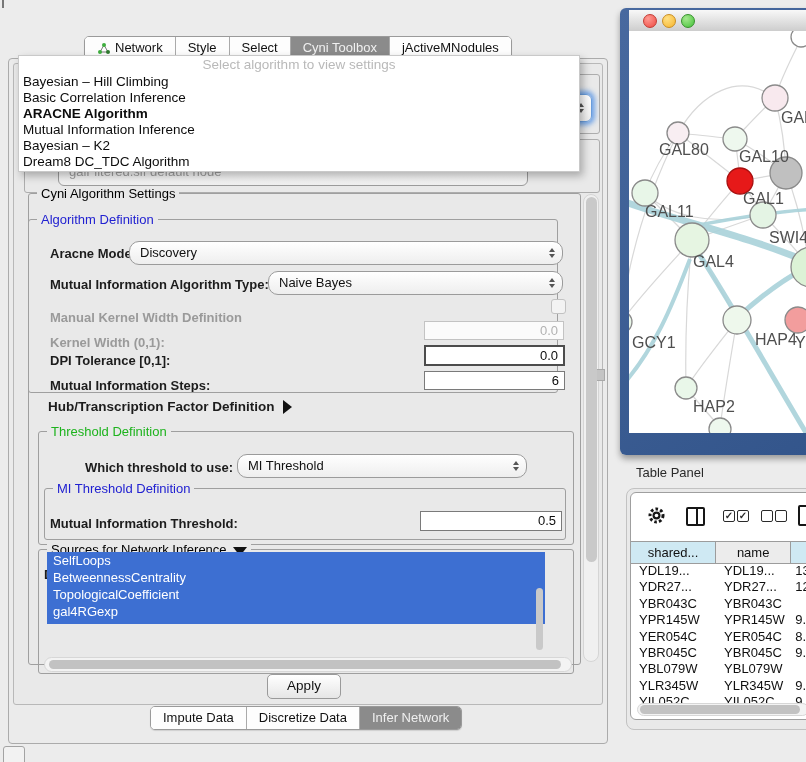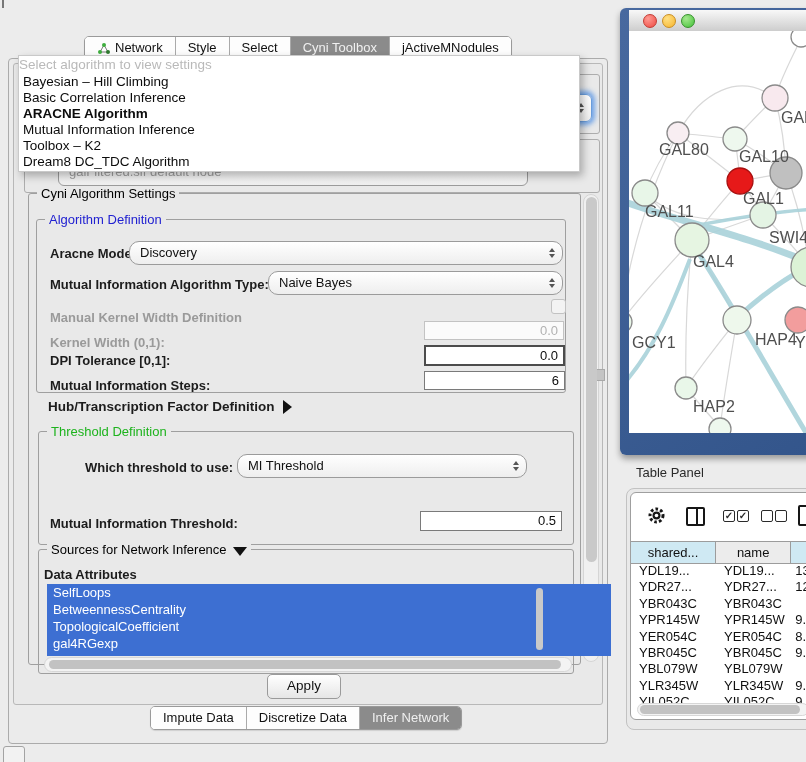--- a/index.html
+++ b/index.html
@@ -21,21 +21,21 @@
   
   .outer-pane{position:absolute;left:8px;top:58px;width:598px;height:684px;border:1px solid #ababab;border-radius:4px;background:#ebebeb;}
   .inner-pane{position:absolute;left:13px;top:63px;width:588px;height:640px;border:1px solid #b8b8b8;border-radius:3px;background:#e9e9e9;}
   
   .ghost-grp{position:absolute;border:1px solid #adadad;border-radius:3px;z-index:5;}
   .ghost-combo{position:absolute;background:linear-gradient(#fff,#efefef);border:1px solid #9b9b9b;border-radius:6px;z-index:6;box-sizing:border-box;}
   .focusring{box-shadow:0 0 5px 2.5px rgba(90,150,230,.85);border:1px solid #6a9ddc;}
   .ghost-text{font-size:13px;color:#9f9f9f;line-height:26px;padding-left:10px;}
   
   .popup{position:absolute;left:18px;top:55px;width:560px;height:115px;background:#fff;border:1px solid #c9c9c9;box-shadow:3px 4px 8px rgba(0,0,0,.28);z-index:40;}
-  .popup .prompt{display:block;text-align:left;color:#b9b9b9;font-size:13.5px;line-height:18px;}
+  .popup .prompt{display:block;text-align:center;color:#b9b9b9;font-size:13.5px;line-height:18px;}
   .popup .item{display:block;font-size:13.5px;line-height:16px;color:#0c0c0c;padding-left:4px;white-space:nowrap;}
   .popup .item.b{font-weight:bold;}
   
   .grp{position:absolute;border:1px solid #9f9f9f;border-radius:3px;z-index:10;}
   .glabel{position:absolute;top:-8px;left:8px;background:#e9e9e9;padding:0 4px;font-size:13px;line-height:15px;white-space:nowrap;}
   .glabel.blue{color:#2121d1;}
   .glabel.green{color:#1db31d;}
   
   .combo{position:absolute;background:linear-gradient(#ffffff,#eeeeee);border:1px solid #9b9b9b;border-radius:10px;font-size:13px;color:#111;box-sizing:border-box;z-index:12;}
   .combo .cval{position:absolute;left:10px;top:0;line-height:22px;}
@@ -43,21 +43,21 @@
   .spin i{display:block;width:0;height:0;border-left:3.5px solid transparent;border-right:3.5px solid transparent;}
   .spin .up{border-bottom:4px solid #555;}
   .spin .dn{border-top:4px solid #555;}
   .field{position:absolute;background:#fff;border:1px solid #7a7a7a;font-size:13px;color:#0c0c0c;text-align:right;padding:0 5px;box-sizing:border-box;z-index:12;}
   .field.strong{border:2px solid #4c4c4c;}
   .field.off{border:1px solid #c3c3c3;background:#fbfbfb;color:#b2b2b2;}
   .checkbox{position:absolute;width:13px;height:13px;border:1px solid #c2c2c2;border-radius:3px;background:#f3f3f3;z-index:12;}
   .tri-right{display:inline-block;width:0;height:0;border-top:7px solid transparent;border-bottom:7px solid transparent;border-left:9px solid #111;vertical-align:-3px;margin-left:8px;}
   .tri-down{display:inline-block;width:0;height:0;border-left:7px solid transparent;border-right:7px solid transparent;border-top:9px solid #111;vertical-align:-2px;margin-left:6px;}
   
-  .attr-list{position:absolute;left:47px;top:584px;width:564px;height:72px;background:#3d6fd2;z-index:12;overflow:hidden;}
+  .attr-list{position:absolute;left:47px;top:552px;width:498px;height:72px;background:#3d6fd2;z-index:12;overflow:hidden;}
   .attr-item{font-size:13px;color:#fff;line-height:17px;padding-left:6px;white-space:nowrap;}
   .vthumb{position:absolute;background:#c9c9c9;border-radius:5px;z-index:13;}
   .scroll-track{position:absolute;background:#f3f3f3;border:1px solid #d7d7d7;border-radius:8px;z-index:11;box-sizing:border-box;}
   .scroll-thumb{position:absolute;background:#c2c2c2;border-radius:6px;z-index:12;}
   
   .btn{position:absolute;background:linear-gradient(#ffffff,#e6e6e6);border:1px solid #9a9a9a;border-radius:5px;font-size:13.5px;color:#111;text-align:center;z-index:12;}
   
   .net-frame{position:absolute;left:620px;top:8px;width:200px;height:447px;background:linear-gradient(145deg,#48699f,#33558b);border-radius:6px 0 0 6px;box-shadow:0 4px 6px rgba(0,0,0,.35);}
   .net-titlebar{position:absolute;left:9px;top:2px;width:191px;height:21px;background:linear-gradient(#f8f8f8,#cdcdcd);border-bottom:1px solid #9e9e9e;}
   .light{position:absolute;top:4px;width:12px;height:12px;border-radius:50%;}
@@ -126,29 +126,29 @@
   <div class="ghost-combo" style="left:58px;top:158px;width:470px;height:28px;">
     <span class="ghost-text" style="display:block;">galFiltered.sif default node</span>
   </div>
 
   <div class="popup">
     <span class="prompt">Select algorithm to view settings</span>
     <span class="item">Bayesian – Hill Climbing</span>
     <span class="item">Basic Correlation Inference</span>
     <span class="item b">ARACNE Algorithm</span>
     <span class="item">Mutual Information Inference</span>
-    <span class="item">Toolbox – K2</span>
+    <span class="item">Bayesian – K2</span>
     <span class="item">Dream8 DC_TDC Algorithm</span>
   </div>
 
   <div class="grp" style="left:28px;top:193px;width:551px;height:470px;">
     <span class="glabel">Cyni Algorithm Settings</span>
   </div>
 
-  <div class="grp" style="left:36px;top:219px;width:528px;height:172px;text-decoration:underline;">
+  <div class="grp" style="left:28px;top:219px;width:528px;height:172px;text-decoration:underline;">
     <span class="glabel blue">Algorithm Definition</span>
   </div>
   <span class="lbl" style="left:50px;top:246px;">Aracne Mode:</span>
   <div class="combo" style="left:129px;top:241px;width:434px;height:24px;">
     <span class="cval">Discovery</span>
     <span class="spin">
         <i class="up"></i>
         <i class="dn"></i>
       </span>
   </div>
@@ -174,20 +174,23 @@
   <div class="grp" style="left:38px;top:431px;width:534px;height:112px;">
     <span class="glabel green">Threshold Definition</span>
   </div>
   <span class="lbl" style="left:85px;top:460px;">Which threshold to use:</span>
   <div class="combo" style="left:237px;top:454px;width:290px;height:24px;">
     <span class="cval">MI Threshold</span>
     <span class="spin">
         <i class="up"></i>
         <i class="dn"></i>
       </span>
+  </div>
+  <div class="grp" style="left:44px;top:488px;width:520px;height:50px;">
+    <span class="glabel blue">MI Threshold Definition</span>
   </div>
   <span class="lbl" style="left:50px;top:516px;">Mutual Information Threshold:</span>
   <div class="field" style="left:420px;top:511px;width:142px;height:20px;line-height:18px;">0.5</div>
 
   <div class="grp" style="left:38px;top:549px;width:534px;height:123px;">
     <span class="glabel"><span>Sources for Network Inference</span><span class="tri-down"></span></span>
   </div>
   <span class="lbl" style="left:44px;top:567px;z-index:12;">Data Attributes</span>
   <div class="attr-list">
     <div class="attr-item">SelfLoops</div>

